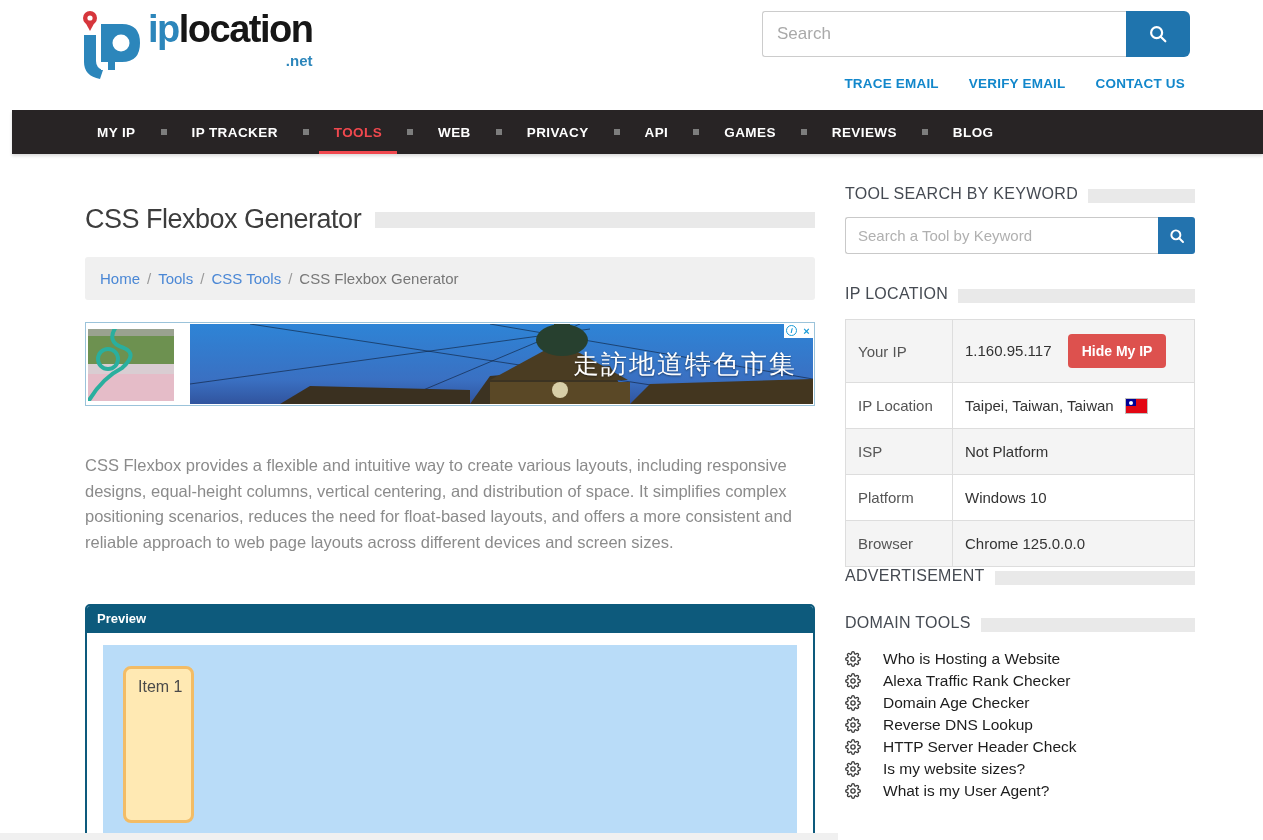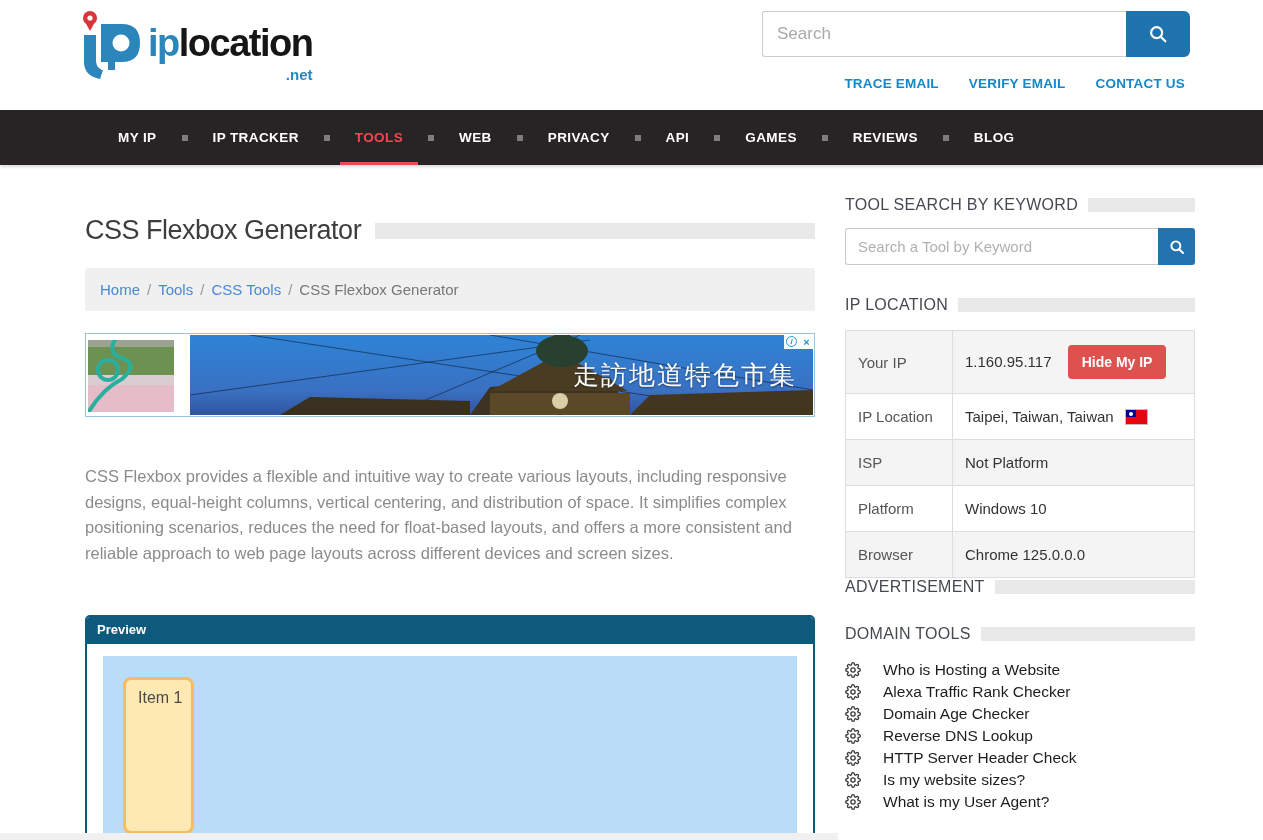--- a/index.html
+++ b/index.html
@@ -3,39 +3,39 @@
 <meta charset="utf-8">
 <style>
   * { margin:0; padding:0; box-sizing:border-box; }
   html,body { width:1263px; height:840px; overflow:hidden; background:#fff;
               font-family:"Liberation Sans", sans-serif; }
 
   
   .header { position:relative; height:110px; background:#fff; }
   .logo { position:absolute; left:76px; top:8px; display:flex; align-items:flex-start; cursor:pointer; }
   .logo-mark { margin-right:2px; }
-  .wordmark { position:relative; margin-top:14px; font-weight:bold; font-size:38px; letter-spacing:-1.5px; }
+  .wordmark { position:relative; font-weight:bold; font-size:38px; letter-spacing:-1.5px; }
   .wordmark .wm-ip { color:#2c86bb; }
   .wordmark .wm-loc { color:#161616; }
   .wordmark .wm-net { position:absolute; right:0; top:44px; font-size:15px; letter-spacing:0; color:#2c86bb; }
 
   .search-form { position:absolute; left:762px; top:11px; width:428px; height:46px; display:flex; }
   .search-form input { flex:1; border:1px solid #ccc; border-right:none; border-radius:3px 0 0 3px;
                        padding:0 14px; font-size:17px; color:#555; outline:none;
                        font-family:"Liberation Sans", sans-serif; }
   .search-form input::placeholder { color:#a9a9a9; }
   .search-form button { width:64px; background:#1f74ad; border:none; border-radius:0 6px 6px 0; cursor:pointer;
                         display:flex; align-items:center; justify-content:center; }
 
   .header-links { position:absolute; right:78px; top:76px; display:flex; gap:30px; }
   .header-links a { color:#1287cb; font-size:13.5px; font-weight:bold; text-decoration:none; letter-spacing:.2px; cursor:pointer; }
 
   
-  .nav { height:55px; background:#282425; display:flex; align-items:stretch; padding-left:118px;
-         box-shadow:0 2px 3px rgba(0,0,0,.15); }
+  .nav { height:44px; background:#282425; display:flex; align-items:stretch; padding-left:85px;
+         box-shadow:0 2px 3px rgba(0,0,0,.15);margin-left:12px; }
   .nav ul { list-style:none; display:flex; }
   .nav li { display:flex; align-items:center; position:relative; }
   .nav a { color:#fff; font-size:13.5px; font-weight:bold; letter-spacing:.4px; text-decoration:none;
            padding:0 25px; line-height:43px; cursor:pointer; }
   .nav li:first-child a { padding-left:0; }
   .nav li:not(:last-child)::after { content:""; width:6px; height:6px; background:#7d7d7d; }
   .nav li.active a { color:#f0484e; }
   .nav li.active::before { content:""; position:absolute; left:10px; right:16px; bottom:0; height:3px; background:#f0484e; }
 
   
@@ -71,21 +71,21 @@
   .description { margin-top:47px; width:710px; font-size:16.5px; line-height:1.55; color:#8b8b8b; }
 
   .preview-panel { margin-top:49px; border:2px solid #0d5a7c; border-radius:5px; background:#fff; overflow:hidden; }
   .preview-header { background:#0d5a7c; color:#fff; font-size:13px; font-weight:bold; padding:5px 10px 7px; }
   .preview-body { padding:12px 16px 12px; }
   .flex-container { background:#b9dcf8; height:197px; padding:21px 0 0 20px; }
   .flex-item { width:71px; height:157px; background:#ffe9b3; border:3px solid #f3bc65; border-radius:8px;
                padding:9px 0 0 12px; font-size:16px; color:#4a4a4a; }
 
   
-  .side-heading { display:flex; align-items:center; font-size:16px; color:#454a52; letter-spacing:.3px; white-space:nowrap; }
+  .side-heading { display:flex; align-items:flex-end; font-size:16px; color:#454a52; letter-spacing:.3px; white-space:nowrap; }
   .side-heading .bar { flex:1; height:14px; background:#e9e9e9; margin-left:10px; }
 
   .tool-search { display:flex; height:37px; margin-top:14px; }
   .tool-search input { flex:1; border:1px solid #c9c9c9; border-right:none; border-radius:3px 0 0 3px;
                        padding:0 12px; font-size:15px; color:#555; outline:none;
                        font-family:"Liberation Sans", sans-serif; }
   .tool-search input::placeholder { color:#b0b0b0; }
   .tool-search button { width:37px; background:#2373ae; border:none; border-radius:0 3px 3px 0; cursor:pointer;
                         display:flex; align-items:center; justify-content:center; }
 

